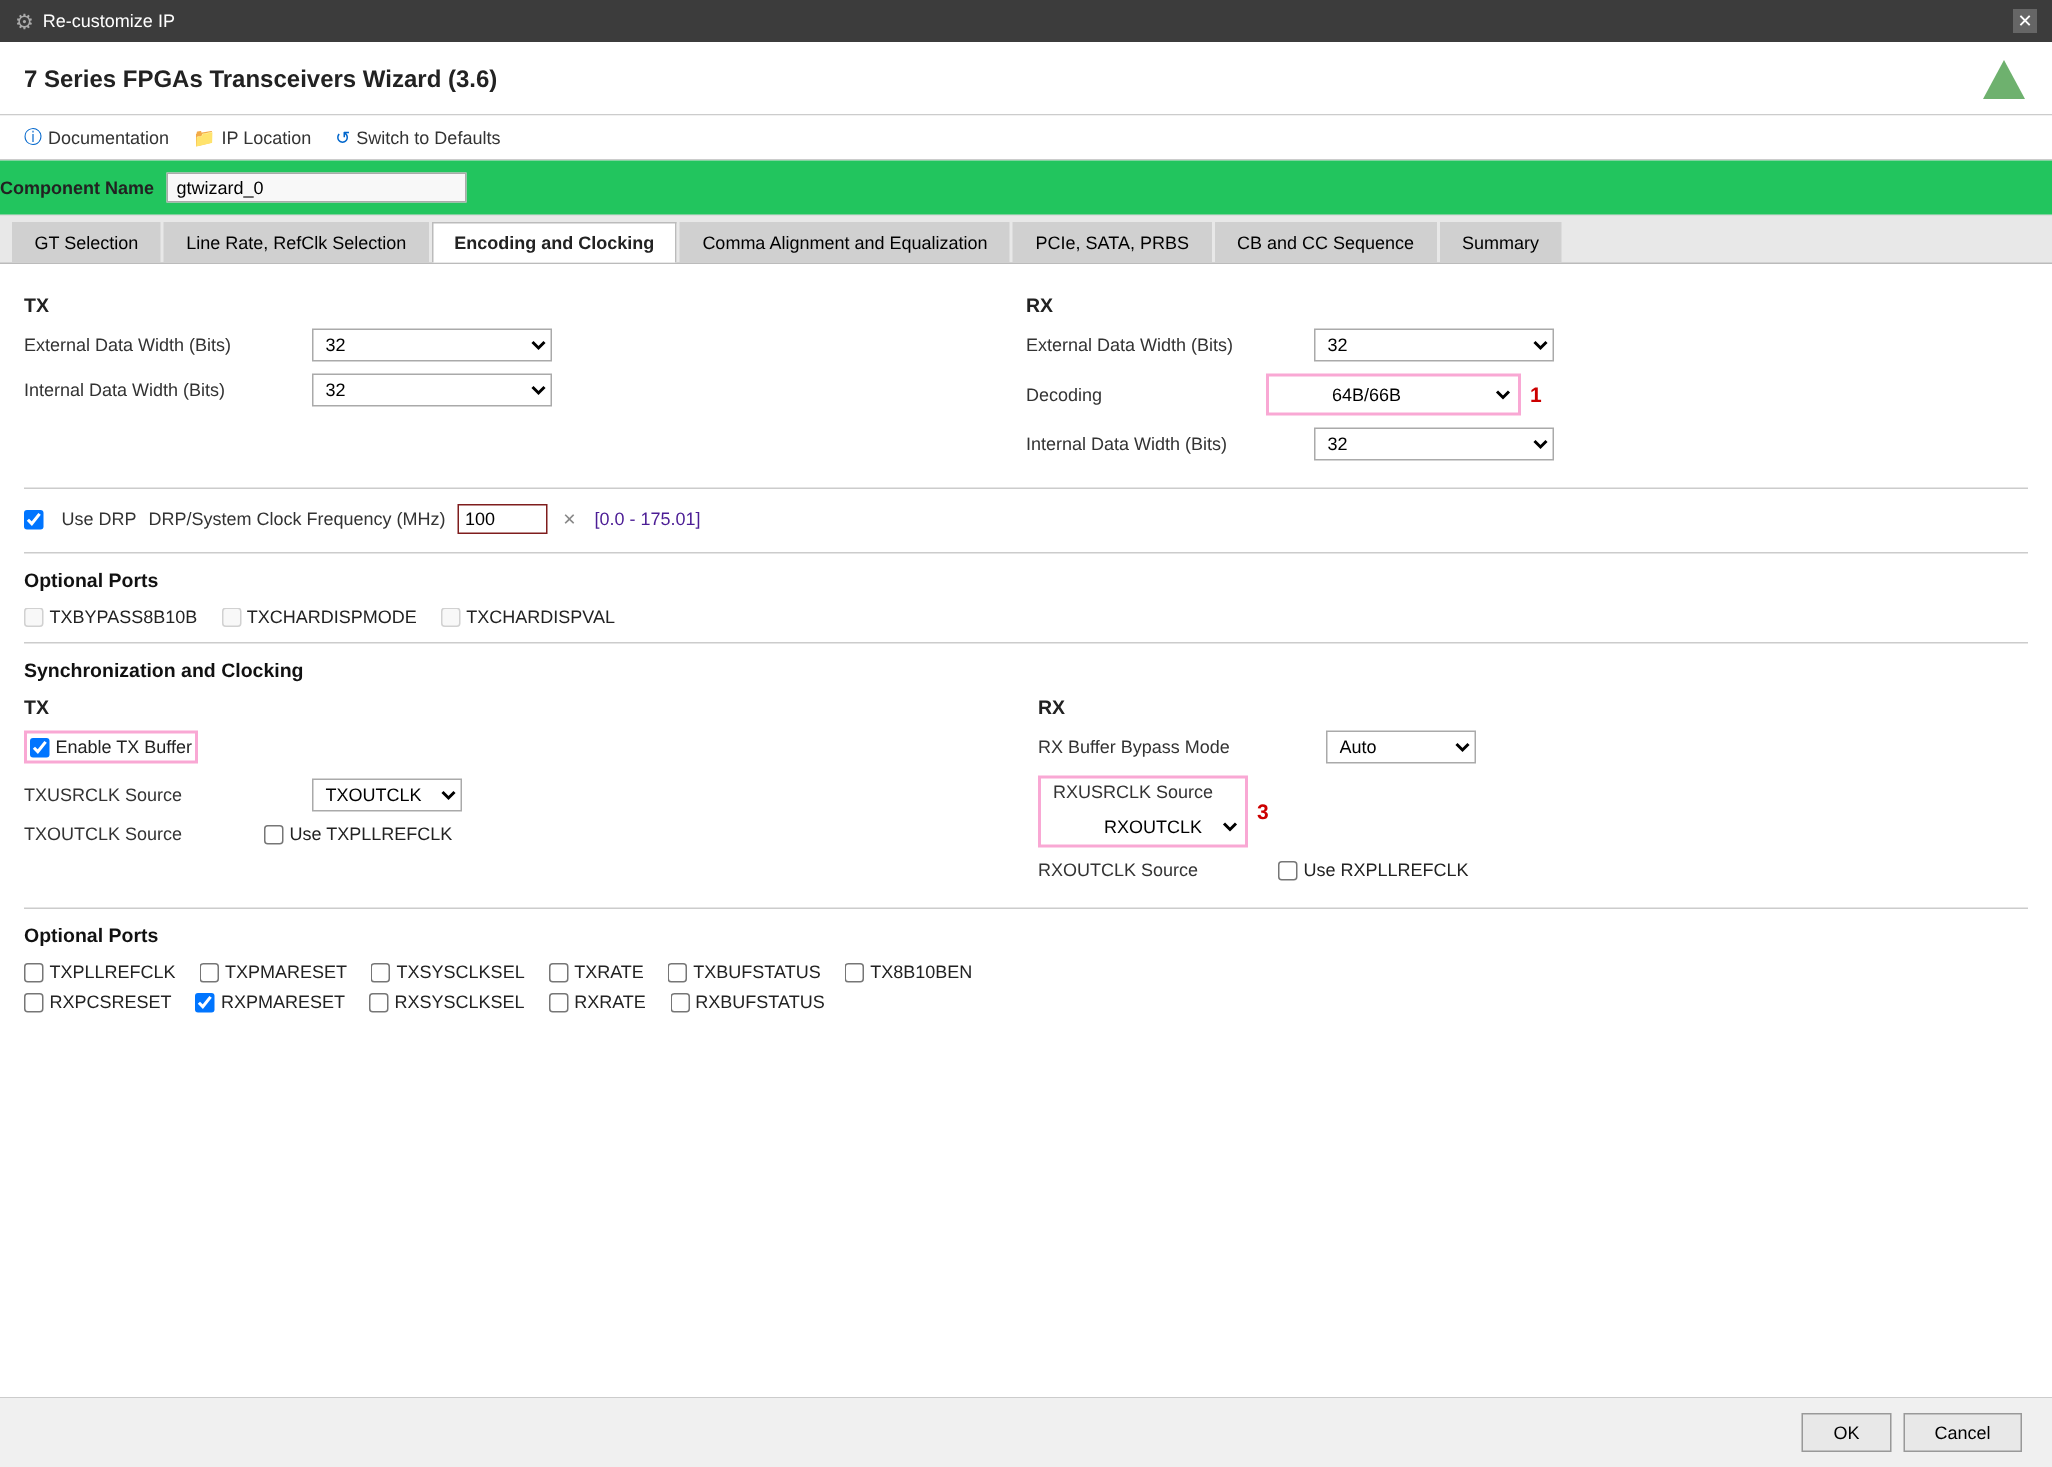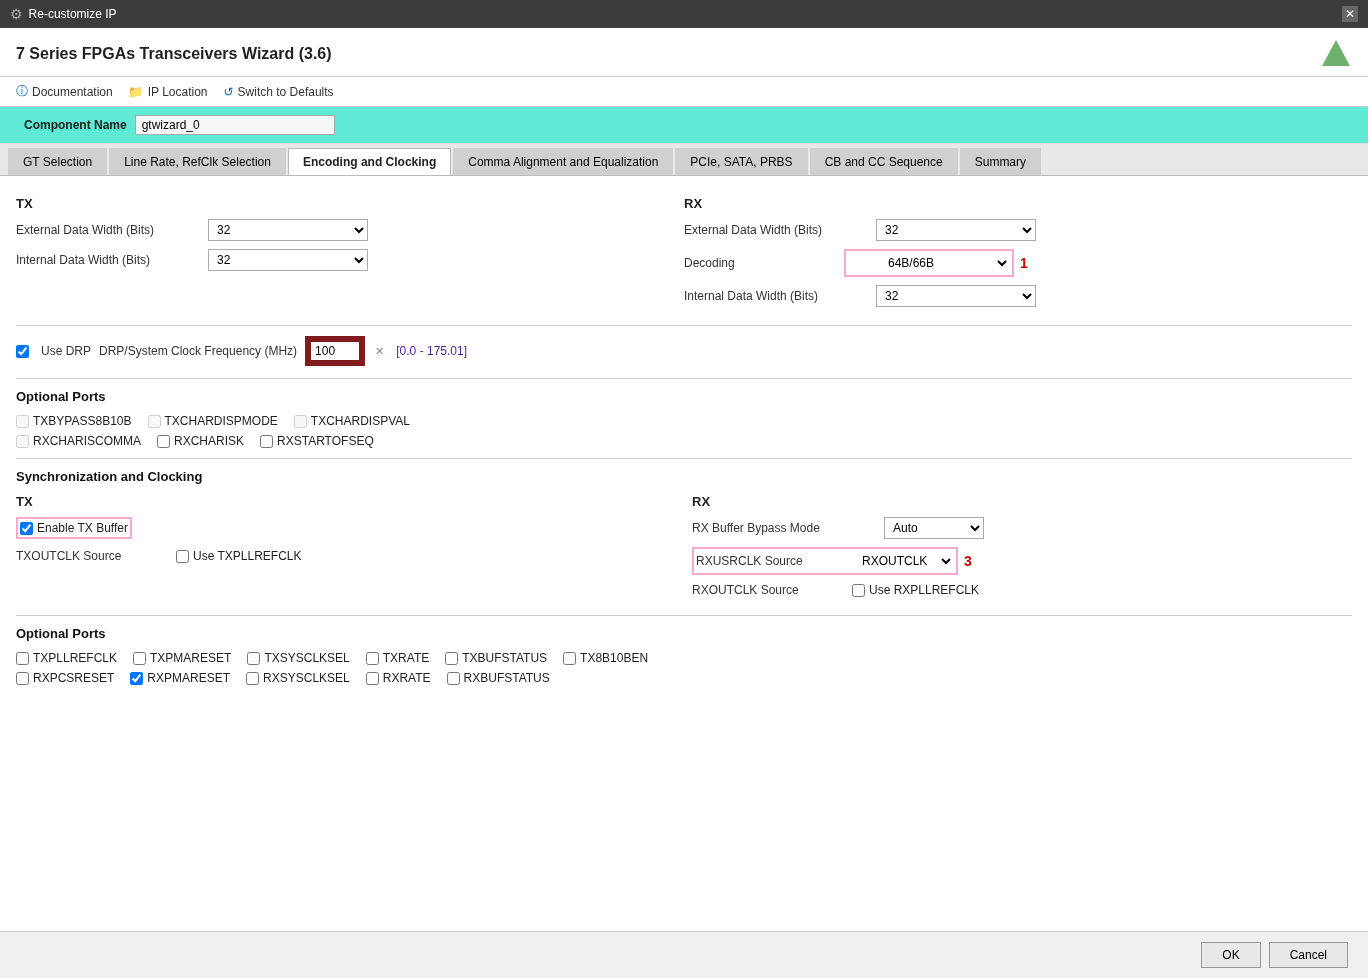--- a/index.html
+++ b/index.html
@@ -39,22 +39,22 @@
       align-items: center;
       gap: 16px;
       border-bottom: 1px solid #ccc;
     }
     .toolbar-item {
       display: flex; align-items: center; gap: 4px;
       cursor: pointer; color: #333; font-size: 12px;
     }
 
     .component-name-row {
-      background: #5eead4;
-      padding: 8px 24px;
+      background: #22c55e;
+      padding: 8px 0;
       display: flex;
       align-items: center;
       gap: 8px;
       border-bottom: 1px solid #ddd;
     }
     .component-name-row label { font-weight: bold; font-size: 12px; }
     .component-name-input {
       border: 1px solid #aaa; padding: 2px 6px; font-size: 12px;
       width: 200px; background: #f8f8f8;
     }
@@ -133,21 +133,21 @@
 
     .drp-row {
       display: flex;
       align-items: center;
       gap: 8px;
       margin-bottom: 12px;
     }
     .drp-checkbox { margin-right: 4px; }
     .drp-label { font-size: 12px; color: #333; }
     .drp-input {
-      border: 6px solid #7f1d1d;
+      border: 1px solid #7f1d1d;
       padding: 2px 4px;
       font-size: 12px;
       width: 60px;
     }
     .drp-range { font-size: 12px; color: #4c1d95; margin-left: 4px; }
     .drp-clear { color: #888; font-size: 11px; cursor: pointer; margin-left: 2px; }
 
     .section-divider {
       border: none;
       border-top: 1px solid #ccc;
@@ -338,74 +338,67 @@
       </div>
       <div class="checkbox-item">
         <input type="checkbox" disabled="" style="">
         <span>TXCHARDISPMODE</span>
       </div>
       <div class="checkbox-item">
         <input type="checkbox" disabled="" style="">
         <span>TXCHARDISPVAL</span>
       </div>
     </div>
-    <div class="checkbox-row">
-      <div class="checkbox-item">
-        <input type="checkbox" disabled="" style="">
-        <span>RXCHARISCOMMA</span>
-      </div>
-      <div class="checkbox-item">
-        <input type="checkbox" style="">
-        <span>RXCHARISK</span>
-      </div>
-      <div class="checkbox-item">
-        <input type="checkbox" style="">
-        <span>RXSTARTOFSEQ</span>
-      </div>
-    </div>
   </div>
 
   <hr class="section-divider">
 
   <div class="sync-clocking-section">
     <div class="section-header">Synchronization and Clocking</div>
     <div class="sync-tx-rx-grid">
 
       <div>
         <div class="col-header">TX</div>
         <div class="field-row" style="margin-bottom:10px;">
           <div class="red-box">
             <div class="checkbox-item">
               <input type="checkbox" checked="" style="">
               <span>Enable TX Buffer</span>
             </div>
           </div>
         </div>
         <div class="field-row">
+          <span class="field-label">TXUSRCLK Source</span>
+          <select class="field-select" style="min-width:100px;">
+            <option>TXOUTCLK</option>
+            <option>RXOUTCLK</option>
+          </select>
+        </div>
+        <div class="field-row">
           <span class="field-label">TXOUTCLK Source</span>
           <div class="checkbox-item">
             <input type="checkbox" style="">
             <span>Use TXPLLREFCLK</span>
           </div>
         </div>
       </div>
 
       <div>
         <div class="col-header">RX</div>
         <div class="field-row">
           <span class="field-label">RX Buffer Bypass Mode</span>
           <select class="field-select" style="min-width:100px;">
             <option>Auto</option>
             <option>Manual</option>
           </select>
         </div>
         <div class="field-row">
           <div class="inline-red-wrap">
             <div class="red-box">
-              <div style="display:flex; align-items:center; gap:6px;">
+              <div style="display:flex; align-items:center; gap:6px;flex-direction:column;">
                 <span class="field-label" style="min-width:120px;">RXUSRCLK Source</span>
                 <select class="field-select" style="min-width:100px; border:none;">
                   <option>RXOUTCLK</option>
                   <option>TXOUTCLK</option>
                 </select>
               </div>
             </div>
             <span class="annotation-number">3</span>
           </div>
         </div>

